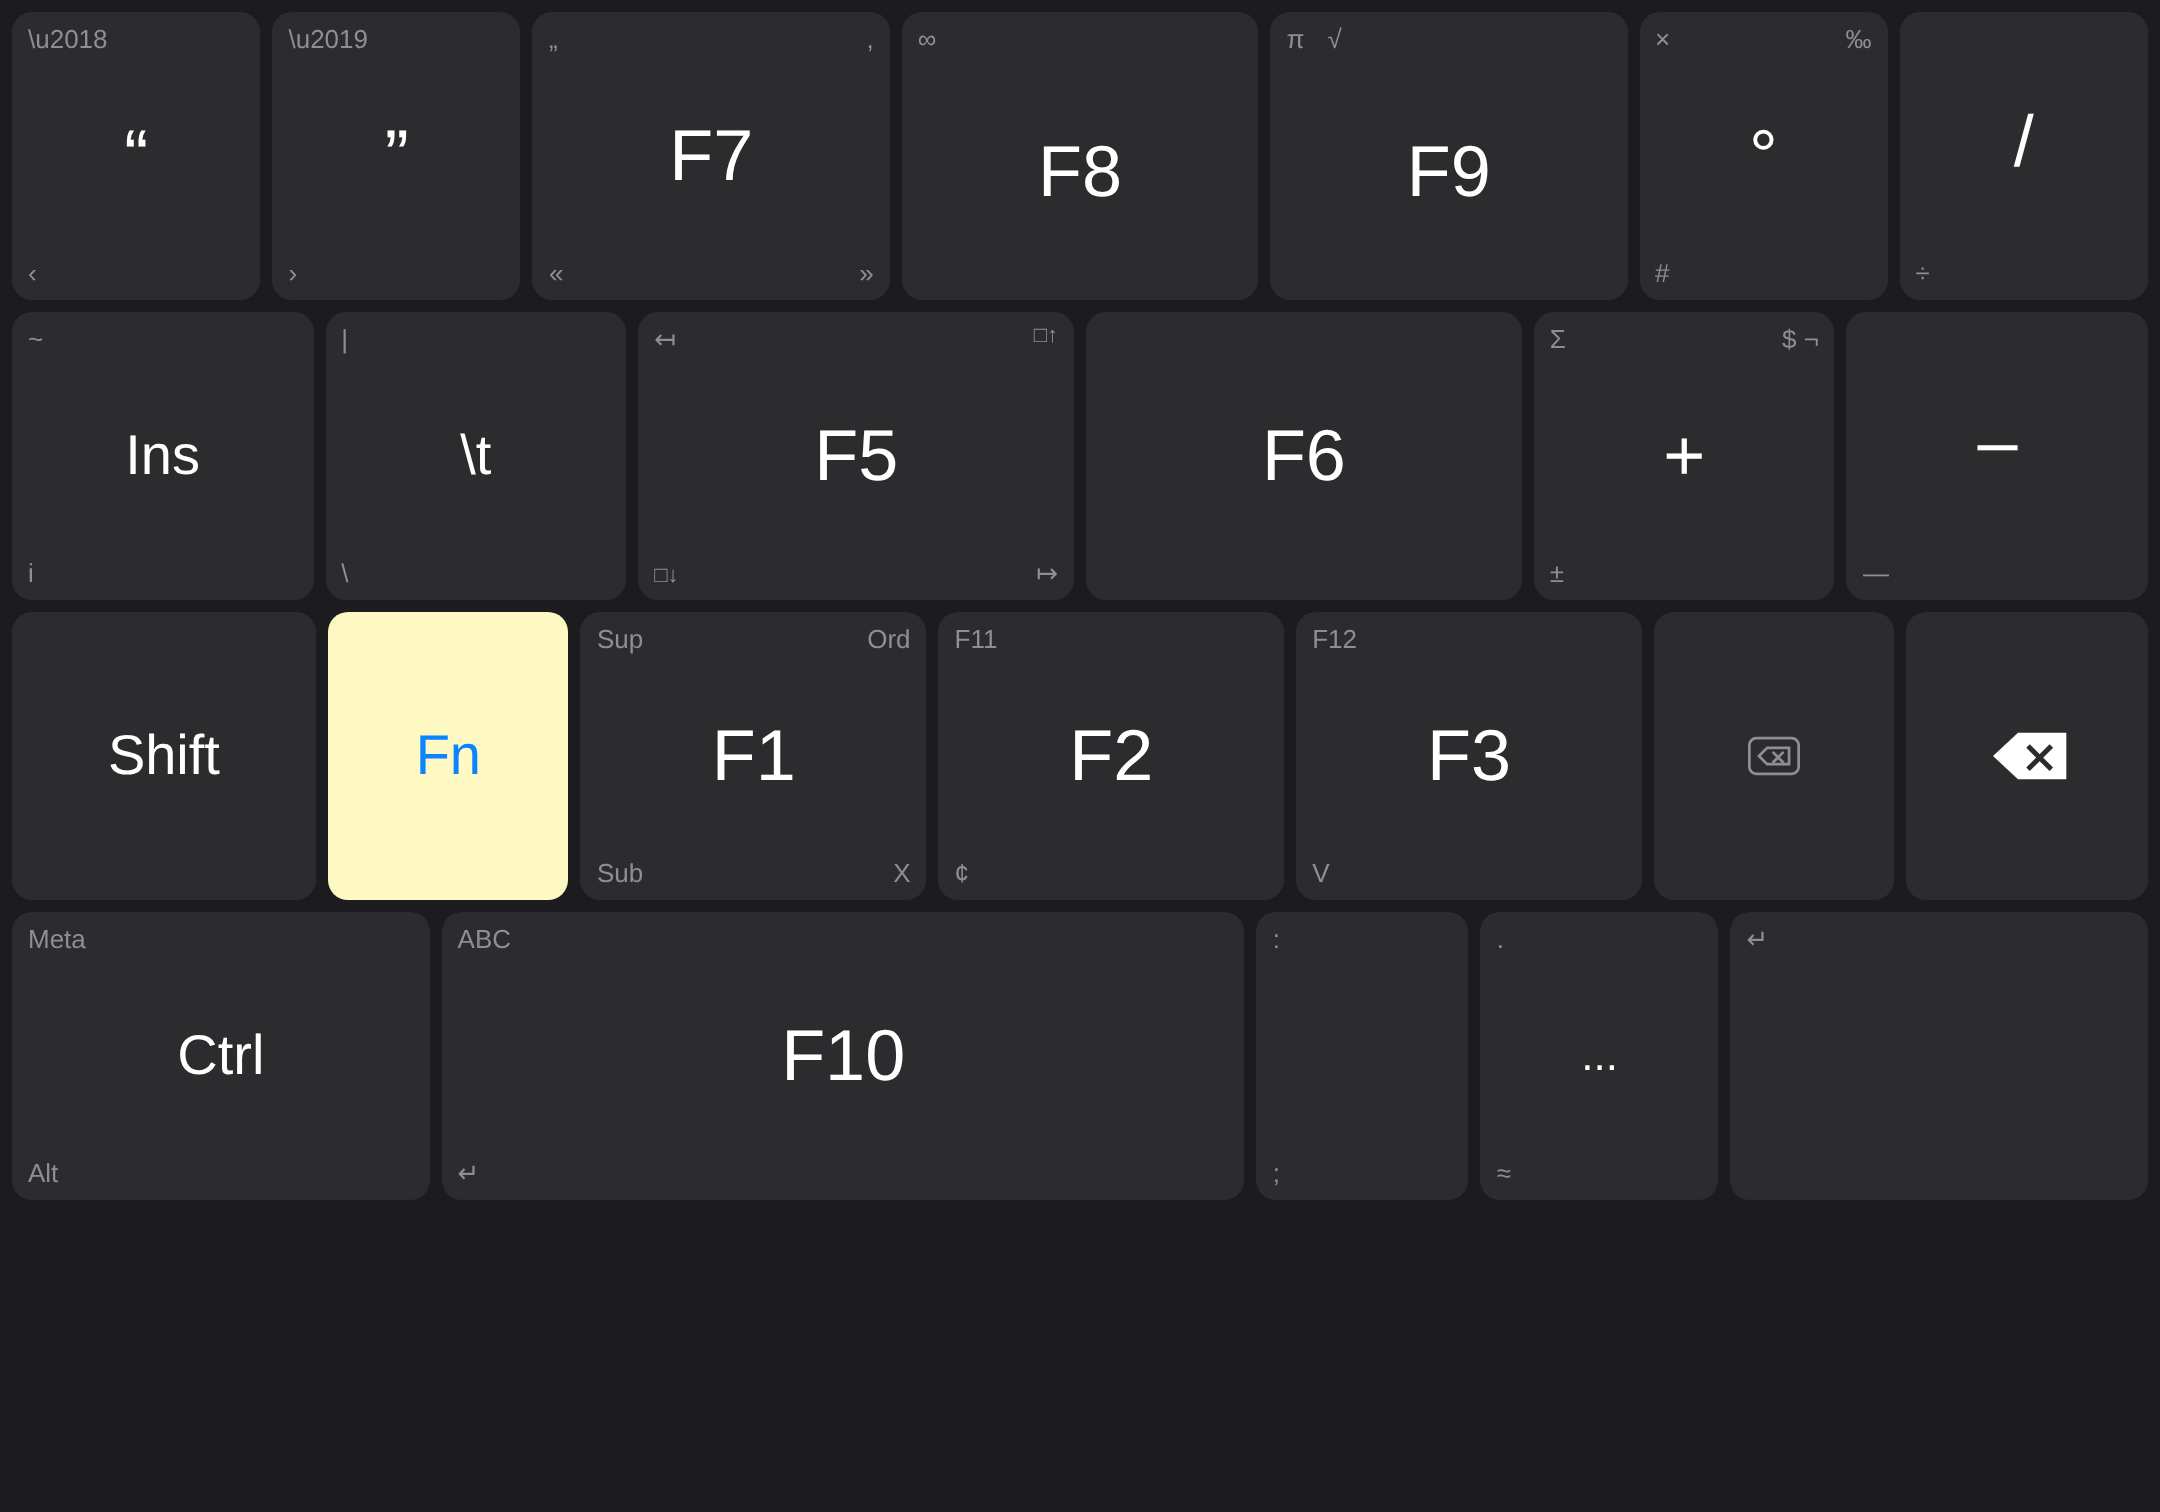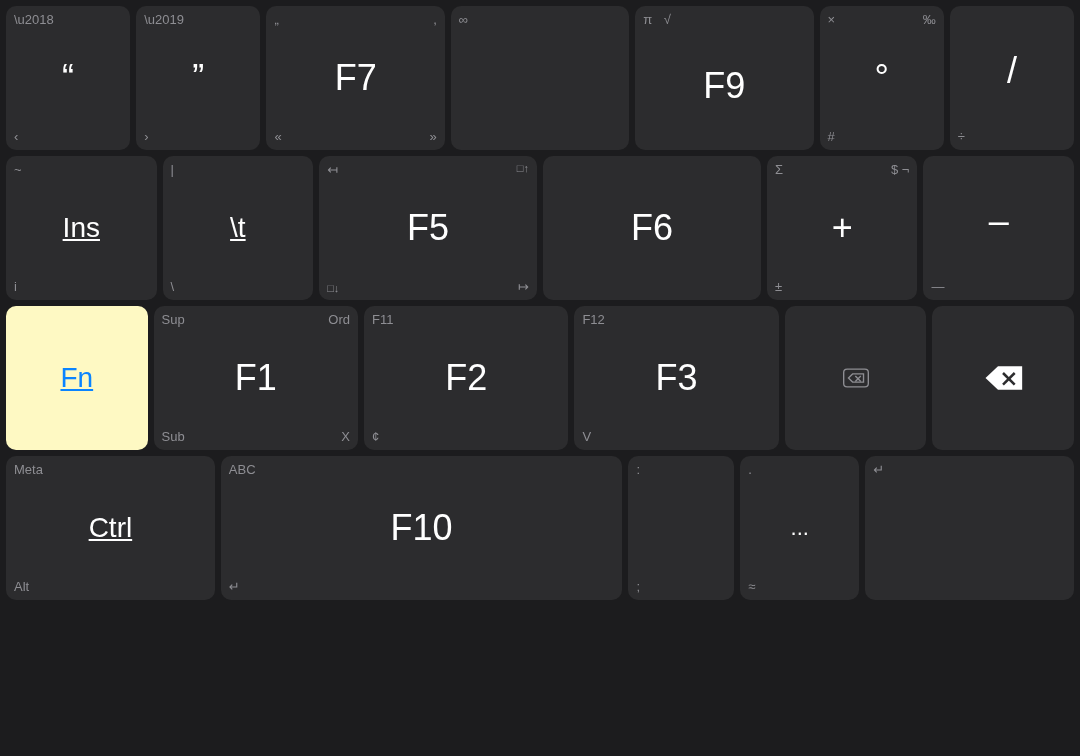--- a/index.html
+++ b/index.html
@@ -60,21 +60,20 @@
       font-weight: 500;
       text-align: center;
       flex: 1;
       display: flex;
       align-items: center;
       justify-content: center;
       color: #ffffff;
     }
     .key .main-label.medium {
       font-size: 28px;
-      text-decoration: underline;
     }
     .key .main-label.small {
       font-size: 22px;
     }
     .key .bottom-row {
       display: flex;
       justify-content: space-between;
       align-items: flex-end;
       font-size: 13px;
       color: #8e8e93;
@@ -145,20 +144,21 @@
       <div class="bottom-row">
         <span class="bottom-left">«</span>
         <span class="bottom-right">»</span>
       </div>
     </div>
 
     <div class="key key-wide-15">
       <div class="top-row">
         <span class="top-right">∞</span>
       </div>
+      <div class="main-label">F8</div>
       <div class="bottom-row"></div>
     </div>
 
     <div class="key key-wide-15">
       <div class="top-row">
         <span class="top-right" style="letter-spacing:4px">π √</span>
       </div>
       <div class="main-label">F9</div>
       <div class="bottom-row"></div>
     </div>
@@ -239,20 +239,25 @@
       <div class="top-row"></div>
       <div class="main-label">–</div>
       <div class="bottom-row">
         <span class="bottom-left">—</span>
       </div>
     </div>
   </div>
 
   <div class="row">
 
+    <div class="key" style="flex:1.3">
+      <div class="top-row"></div>
+      <div class="main-label medium">Shift</div>
+      <div class="bottom-row"></div>
+    </div>
 
     <div class="key key-dark" style="flex:1">
       <div class="top-row"></div>
       <div class="main-label medium key-blue">Fn</div>
       <div class="bottom-row"></div>
     </div>
 
     <div class="key key-wide-15">
       <div class="top-row">
         <span class="top-left">Sup</span>

